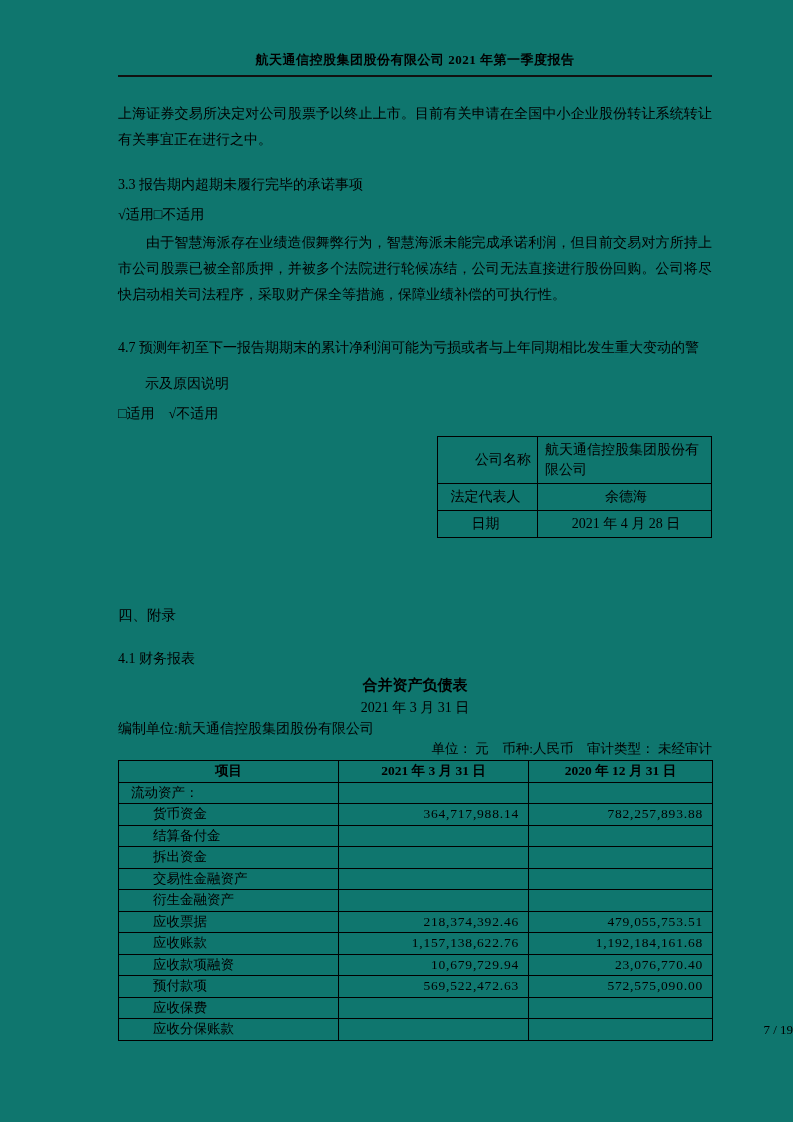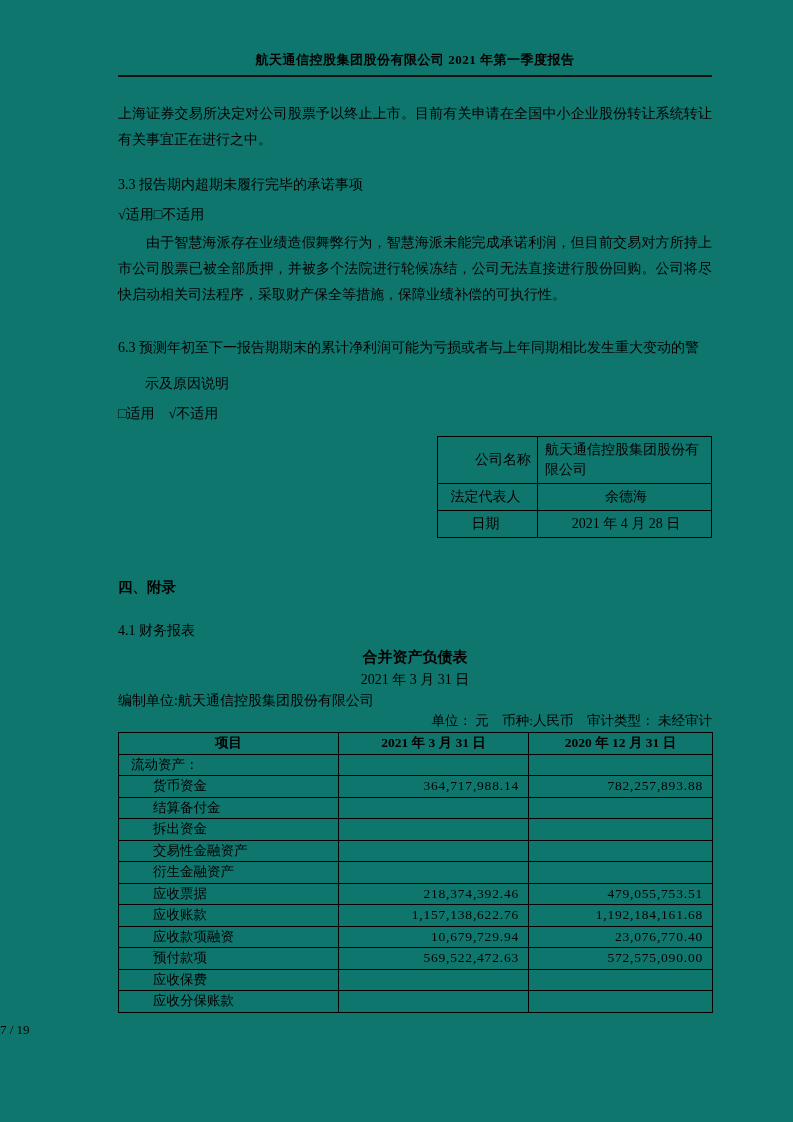--- a/index.html
+++ b/index.html
@@ -33,60 +33,60 @@
   
   table { border-collapse:collapse; }
   .sig-table { margin-top:12px; margin-left:319px; width:275px; font-size:14px;padding-left:44px; }
   .sig-table td { border:1.6px solid #000; vertical-align:middle; }
   .sig-table td.sig-label { width:100px; text-align:right; padding:3px 6px 3px 2px; }
   .sig-table td.sig-value { text-align:left; padding:3px 4px 3px 7px; line-height:20px; }
   .sig-table tr.tall td { height:44px; }
   .sig-table tr.short td { height:26px;text-align:center; }
 
   
-  .appendix-heading { margin-top:40px; font-size:14.5px; font-weight:bold; }
+  .appendix-heading { margin-top:68px; font-size:14.5px; font-weight:normal; }
   .appendix-sub { margin-top:25px; font-size:14px; }
   .stmt-title { margin-top:8px; text-align:center; font-size:15px; font-weight:bold; }
   .stmt-date { margin-top:4px; text-align:center; font-size:14px; }
   .prepared-by { margin-top:2px; font-size:14px; line-height:20px; }
   .units-line { font-size:13.5px; line-height:19px; text-align:right; }
 
   
   .bs-table { margin-top:2px; width:594px; font-size:13.5px; table-layout:fixed; }
   .bs-table th, .bs-table td { border:1.6px solid #000; height:21.5px; padding:1px 4px; }
   .bs-table col.c1 { width:220px; }
   .bs-table col.c2 { width:190px; }
   .bs-table col.c3 { width:184px; }
   .bs-table th { font-weight:bold; text-align:center; }
   .bs-table td.item { text-align:left; padding-left:34px; }
   .bs-table tr.section-row td.item { font-weight:normal; padding-left:12px; }
   .bs-table td.num { text-align:right; padding-right:9px; letter-spacing:0.8px; }
 
   
   .footer {
     position:absolute; left:0; top:1022px; width:100%;
-    text-align:left; font-size:13px;
+    text-align:right; font-size:13px;
   }
 </style>
 </head>
 <body>
 
 <div class="page">
   <div class="content">
 
     <div class="header-title">航天通信控股集团股份有限公司 2021 年第一季度报告</div>
     <div class="header-rule"></div>
 
     <p class="para intro">上海证券交易所决定对公司股票予以终止上市。目前有关申请在全国中小企业股份转让系统转让有关事宜正在进行之中。</p>
 
     <div class="section-heading h33">3.3 报告期内超期未履行完毕的承诺事项</div>
     <div class="applicability">√适用□不适用</div>
     <p class="para body-indent s33-para">由于智慧海派存在业绩造假舞弊行为，智慧海派未能完成承诺利润，但目前交易对方所持上市公司股票已被全部质押，并被多个法院进行轮候冻结，公司无法直接进行股份回购。公司将尽快启动相关司法程序，采取财产保全等措施，保障业绩补偿的可执行性。</p>
 
-    <div class="section-heading h34">6.3 预测年初至下一报告期期末的累计净利润可能为亏损或者与上年同期相比发生重大变动的警示及原因说明</div>
+    <div class="section-heading h34">4.7 预测年初至下一报告期期末的累计净利润可能为亏损或者与上年同期相比发生重大变动的警示及原因说明</div>
     <div class="applicability applicability-2">□适用　√不适用</div>
 
     <table class="sig-table">
       <tbody>
         <tr class="tall">
             <td class="sig-label">公司名称</td>
             <td class="sig-value">航天通信控股集团股份有限公司</td>
           </tr>
           <tr class="short">
             <td class="sig-label">法定代表人</td>

